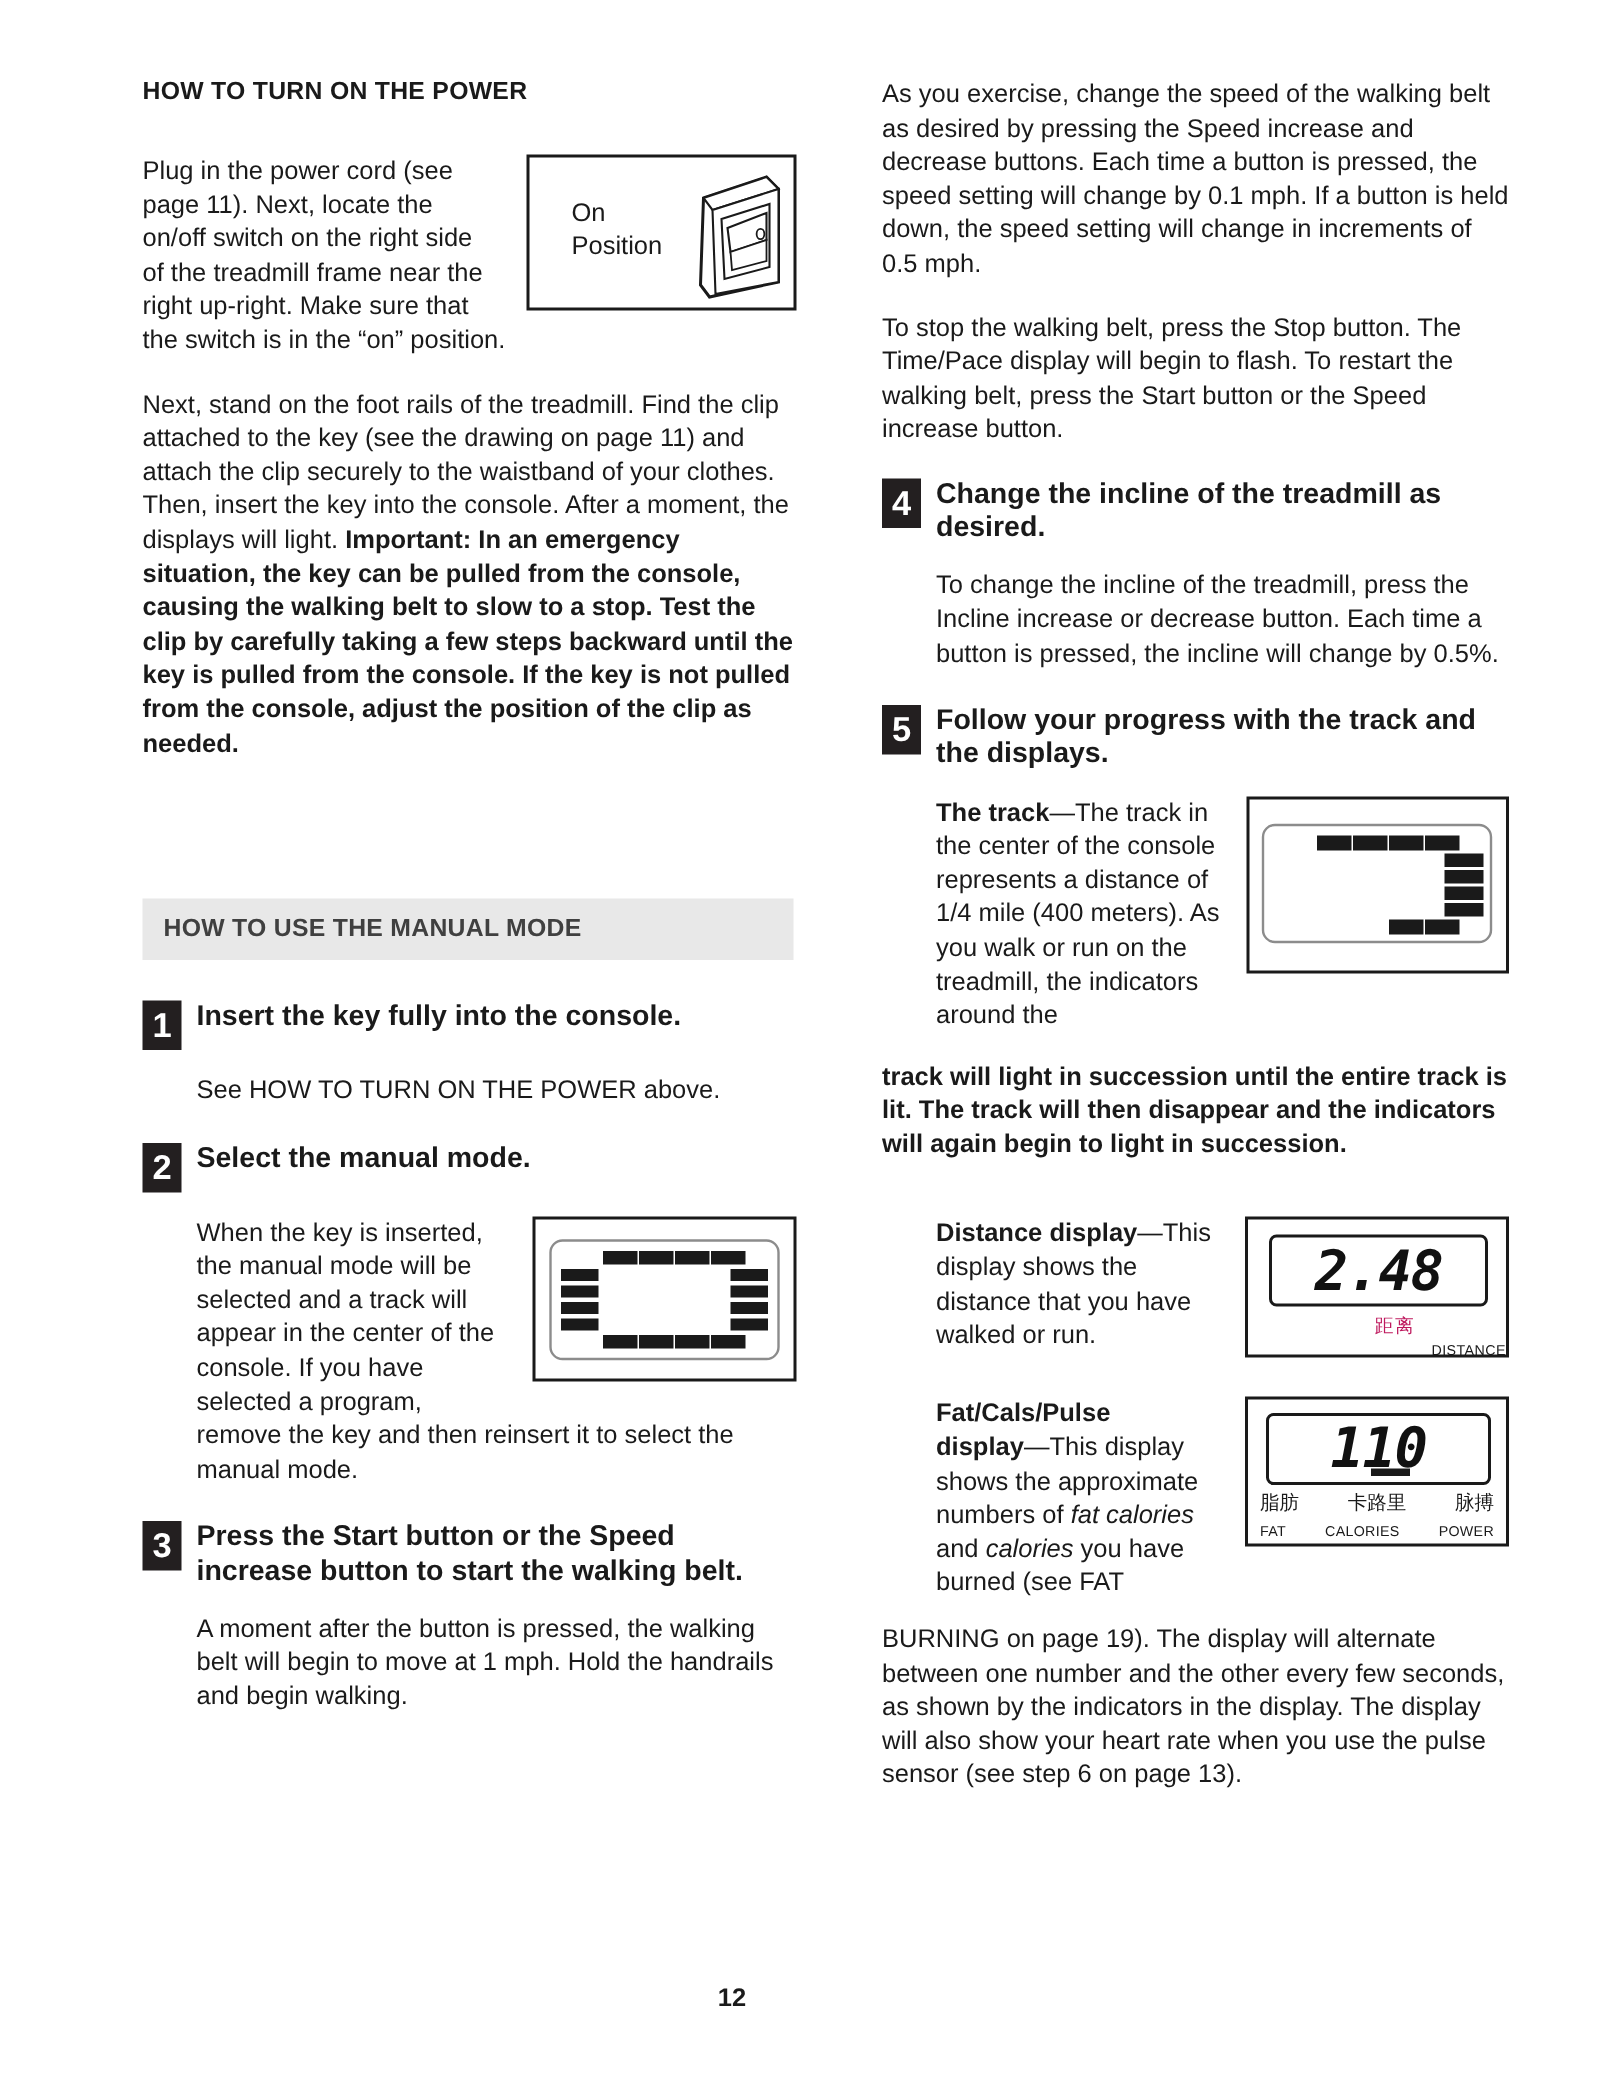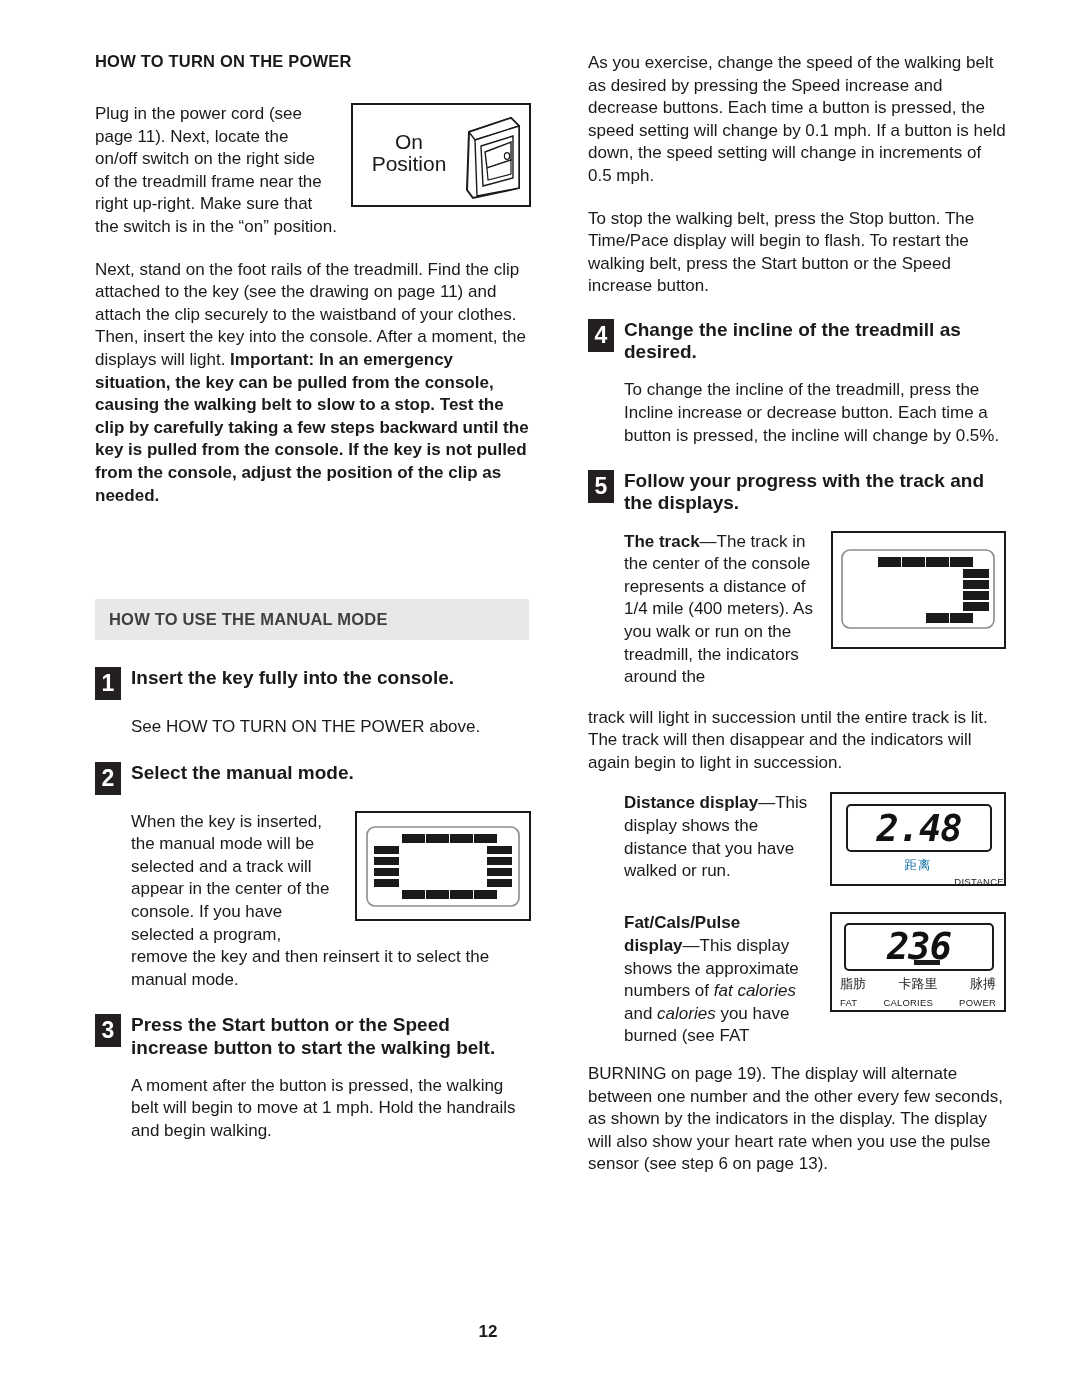--- a/index.html
+++ b/index.html
@@ -101,25 +101,25 @@
     line-height: 22.6px;
   }
 
   
   .switch-fig {
     width: 180px;
     height: 104px;
   }
   .switch-label {
     position: absolute;
-    left: 4px;
+    left: 28px;
     top: 26px;
     width: 104px;
-    text-align: center;
-    font-size: 21px;
+    text-align: left;
+    font-size: 17px;
     line-height: 22px;
   }
 
   
   .track-fig-a { width: 176px; height: 110px; }
   .track-fig-b { width: 175px; height: 118px; }
 
   
   .lcd-fig { width: 176px; height: 94px; }
   .lcd-screen {
@@ -136,23 +136,24 @@
     color: #111;
     text-align: center;
     letter-spacing: -1px;
     border-radius: 20px;
   }
   .cn-row {
     position: absolute;
     width: 100%;
     text-align: center;
     font-size: 12.5px;
-    color: #0369a1;
+    color: #be185d;
     font-family: "DejaVu Sans", sans-serif;
     letter-spacing: 1px;
+    padding-left: 12px;
   }
   .en-row {
     position: absolute;
     width: 100%;
     text-align: right;
     font-size: 9.5px;
     color: #1a1a1a;
     letter-spacing: 0.3px;
   }
   .triple-cn, .triple-en {
@@ -294,37 +295,37 @@
           <rect x="130" y="47" width="26" height="9" fill="#1a1a1a"></rect>
           <rect x="130" y="58" width="26" height="9" fill="#1a1a1a"></rect>
           <rect x="130" y="69" width="26" height="9" fill="#1a1a1a"></rect>
 
           <rect x="93" y="80" width="23" height="10" fill="#1a1a1a"></rect>
           <rect x="117" y="80" width="23" height="10" fill="#1a1a1a"></rect>
         </svg>
       </div>
       <div><b>The track</b><span>—The track in the center of the console represents a distance of 1/4 mile (400 meters). As you walk or run on the treadmill, the indicators around the</span></div>
     </div>
-    <p class="body" style="margin-left:0;margin-bottom:18px;">track will light in succession until the entire track is lit. The track will then disappear and the indicators will again begin to light in succession.</p>
+    <p class="body" style="margin-left:0;margin-bottom:37px;font-weight:bold;">track will light in succession until the entire track is lit. The track will then disappear and the indicators will again begin to light in succession.</p>
 
     <div class="step-body clearfix" style="margin-left:36px;margin-bottom:20px;margin-top:0;">
       <div class="figbox lcd-fig fig-float-right">
         <div class="lcd-screen" style="left:14px; top:10px; width:146px; height:48px;">
           <div class="lcd-digits" style="font-size:37px; line-height:46px;">2.48</div>
         </div>
         <div class="cn-row" style="top:60px;">距离</div>
         <div class="en-row" style="top:77px;">DISTANCE</div>
       </div>
       <div><b>Distance display</b><span>—This display shows the distance that you have walked or run.</span></div>
     </div>
 
     <div class="step-body clearfix" style="margin-left:36px;margin-bottom:0;margin-top:0;">
       <div class="figbox lcd-fig fig-float-right" style="height:100px;">
         <div class="lcd-screen" style="left:12px; top:9px; width:150px; height:48px;">
-          <div class="lcd-digits" style="font-size:37px; line-height:44px;">236</div>
+          <div class="lcd-digits" style="font-size:37px; line-height:44px;">110</div>
           <div style="position:absolute; left:68px; bottom:4px; width:26px; height:5px; background:#1a1a1a;"></div>
         </div>
         <div class="triple-cn" style="top:59px;">
           <span>脂肪</span>
           <span>卡路里</span>
           <span>脉搏</span>
         </div>
         <div class="triple-en" style="top:78px;">
           <span>FAT</span>
           <span>CALORIES</span>

